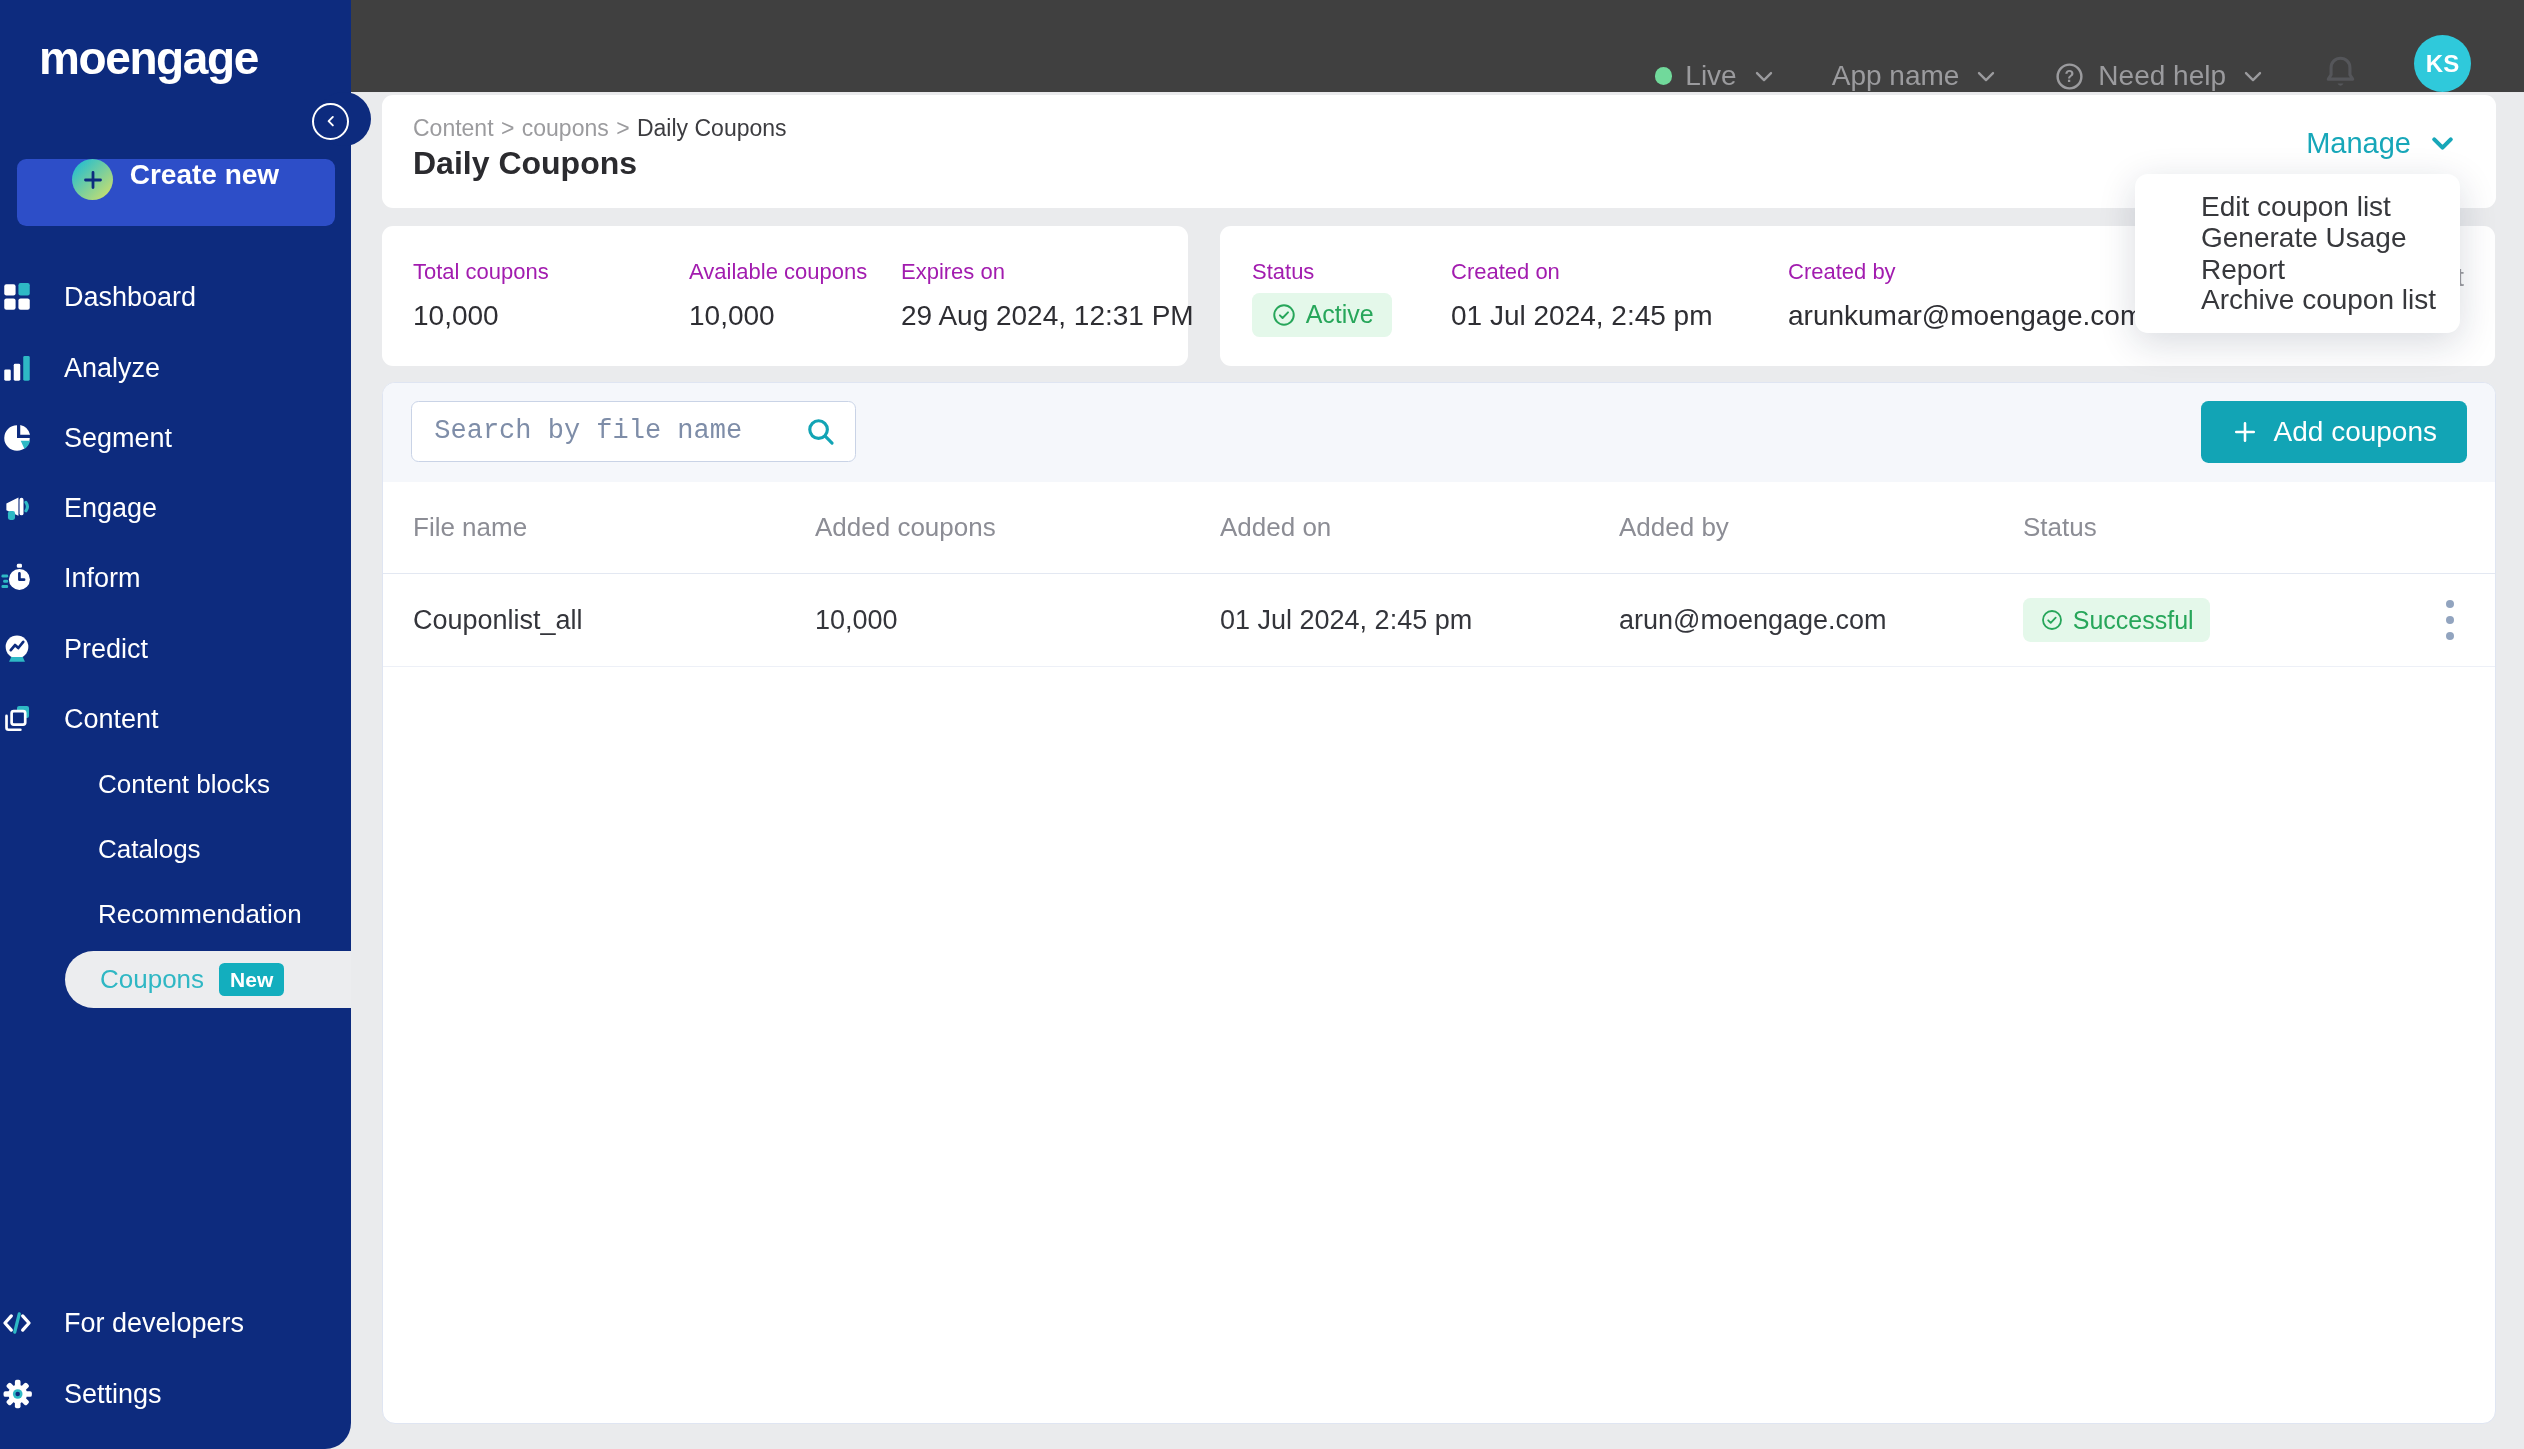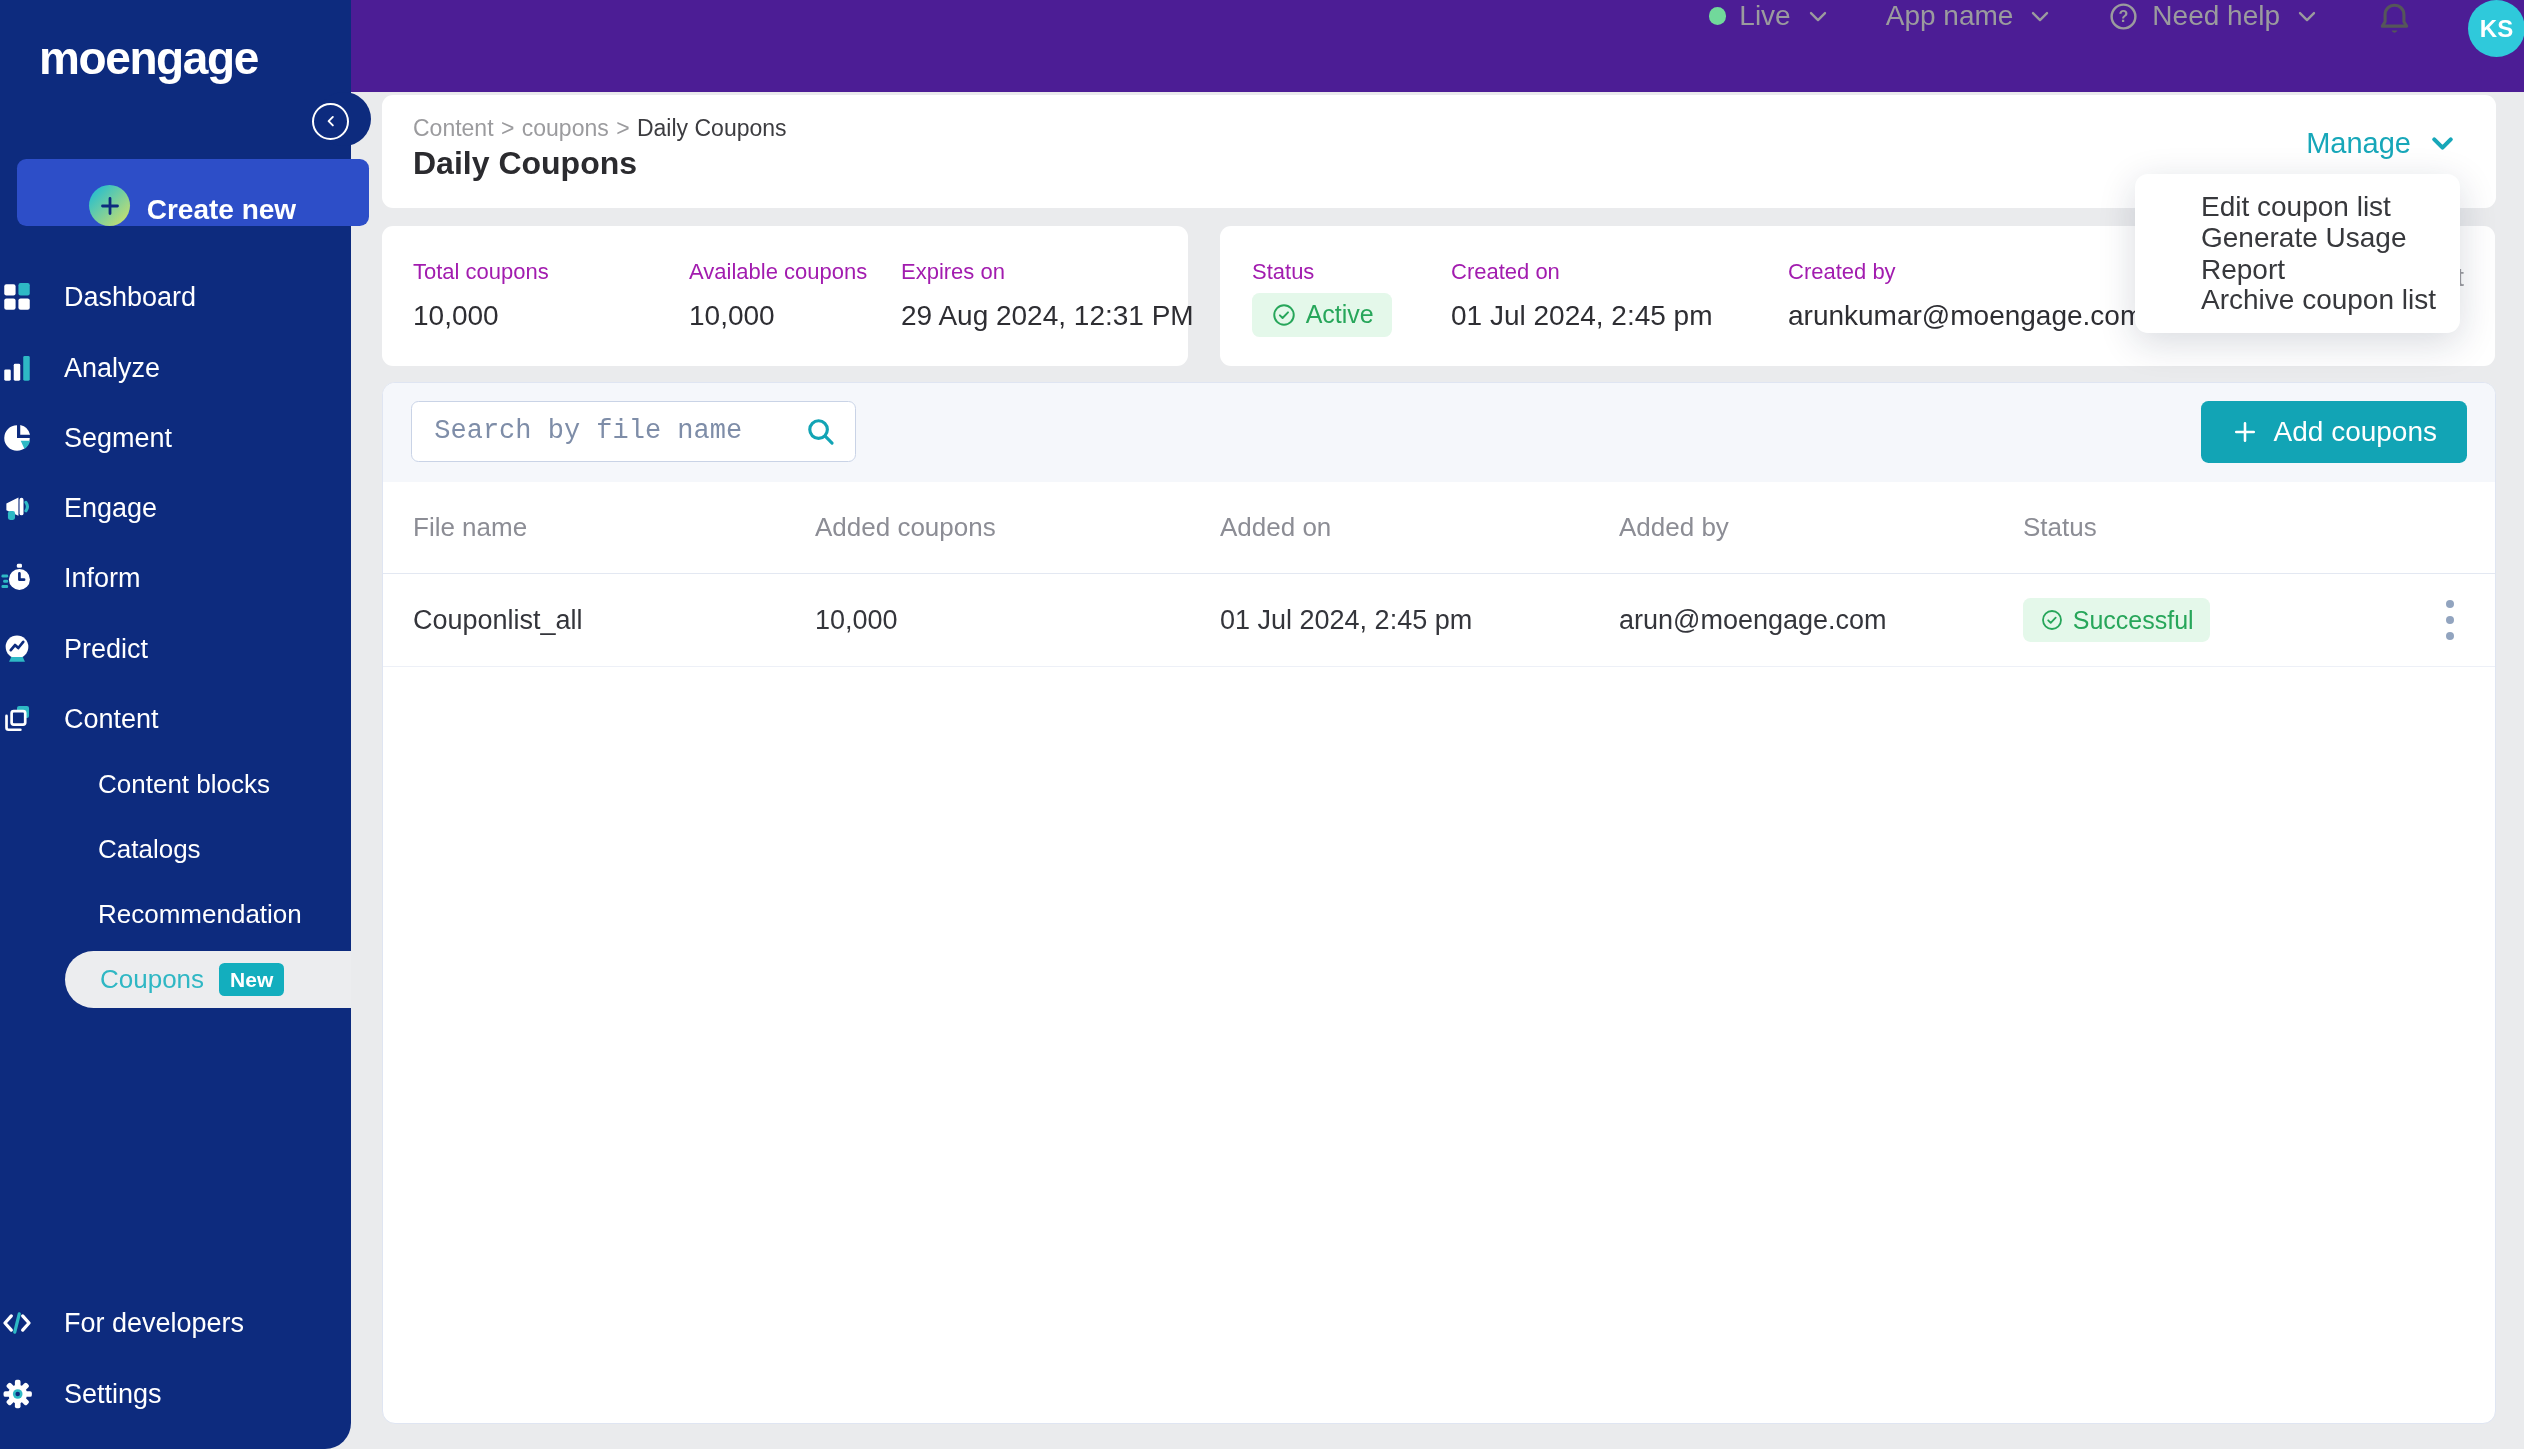--- a/index.html
+++ b/index.html
@@ -1,41 +1,41 @@
 <!DOCTYPE html>
 <html style="font-size:15px"><head>
 <meta charset="utf-8">
 <style>
   html,body{margin:0;padding:0;}
   body{width:2525px;height:1449px;overflow:hidden;background:#EAEBED;
        font-family:"Liberation Sans", sans-serif;-webkit-font-smoothing:antialiased;}
   .page{position:relative;width:2525px;height:1449px;}
 
   
-  .topbar{position:absolute;left:351px;top:0;right:0;height:93px;background:#4c1d95;
-          border-bottom:0.9px solid #E8E8EA;display:flex;align-items:flex-start;
-          justify-content:flex-end;gap:54px;box-sizing:border-box;z-index:3;}
+  .topbar{position:absolute;left:351px;top:0;right:0;height:93px;background:#404040;
+          border-bottom:0.9px solid #E8E8EA;display:flex;align-items:flex-end;
+          justify-content:flex-end;gap:54px;padding-right:54px;box-sizing:border-box;z-index:3;}
   .tb-group{display:flex;align-items:center;gap:13px;color:#9B9B9E;font-size:28px;cursor:pointer;}
   .dot{width:17.6px;height:17.6px;border-radius:50%;background:#71D99B;}
   .tb-ic{width:31px;height:31px;flex:0 0 auto;}
   .chev{width:28px;height:28px;}
   .avatar{width:57px;height:57px;border-radius:50%;background:#2FC9DB;color:#fff;
           display:flex;align-items:center;justify-content:center;font-size:24px;font-weight:700;}
 
   
   .sidebar{position:absolute;left:0;top:0;width:351px;height:1449px;background:#0D2B7E;
            border-radius:0 0 26px 0;z-index:5;}
   .logo{position:absolute;left:39px;top:31px;color:#fff;font-size:46px;font-weight:700;
         letter-spacing:-1.4px;}
   .collapse-bump{position:absolute;right:-20.3px;top:92px;width:54px;height:54px;border-radius:50%;
                  background:#0D2B7E;}
   .collapse-btn{position:absolute;right:1.8px;top:103px;width:33px;height:33px;border:2.3px solid #fff;
                 border-radius:50%;display:flex;align-items:center;justify-content:center;cursor:pointer;}
-  .create-btn{position:absolute;left:16.6px;top:159px;width:352px;height:67px;background:#2D4EC8;
-              border-radius:9.2px;display:flex;align-items:flex-end;justify-content:center;gap:16.6px;
+  .create-btn{position:absolute;left:16.6px;top:159px;width:318px;height:67px;background:#2D4EC8;
+              border-radius:9.2px;display:flex;align-items:flex-start;justify-content:center;gap:16.6px;
               color:#fff;font-size:28px;font-weight:600;cursor:pointer;}
   .plus-circle{width:41px;height:41px;border-radius:50%;
                background:linear-gradient(135deg,#2FC0C9 15%,#CFE06A 95%);
                display:flex;align-items:center;justify-content:center;}
   .nav-item{position:absolute;left:0;width:351px;height:70px;display:flex;align-items:center;
             box-sizing:border-box;gap:30px;color:#fff;font-size:27px;cursor:pointer;}
   .nav-ic{width:34px;height:34px;flex:0 0 auto;}
   .sub-item{position:absolute;left:0;width:351px;height:65px;display:flex;align-items:center;
             padding-left:98px;box-sizing:border-box;color:#fff;font-size:26px;cursor:pointer;}
   .active-pill{position:absolute;left:65px;top:951px;width:286px;height:57px;background:#ECEDEF;

